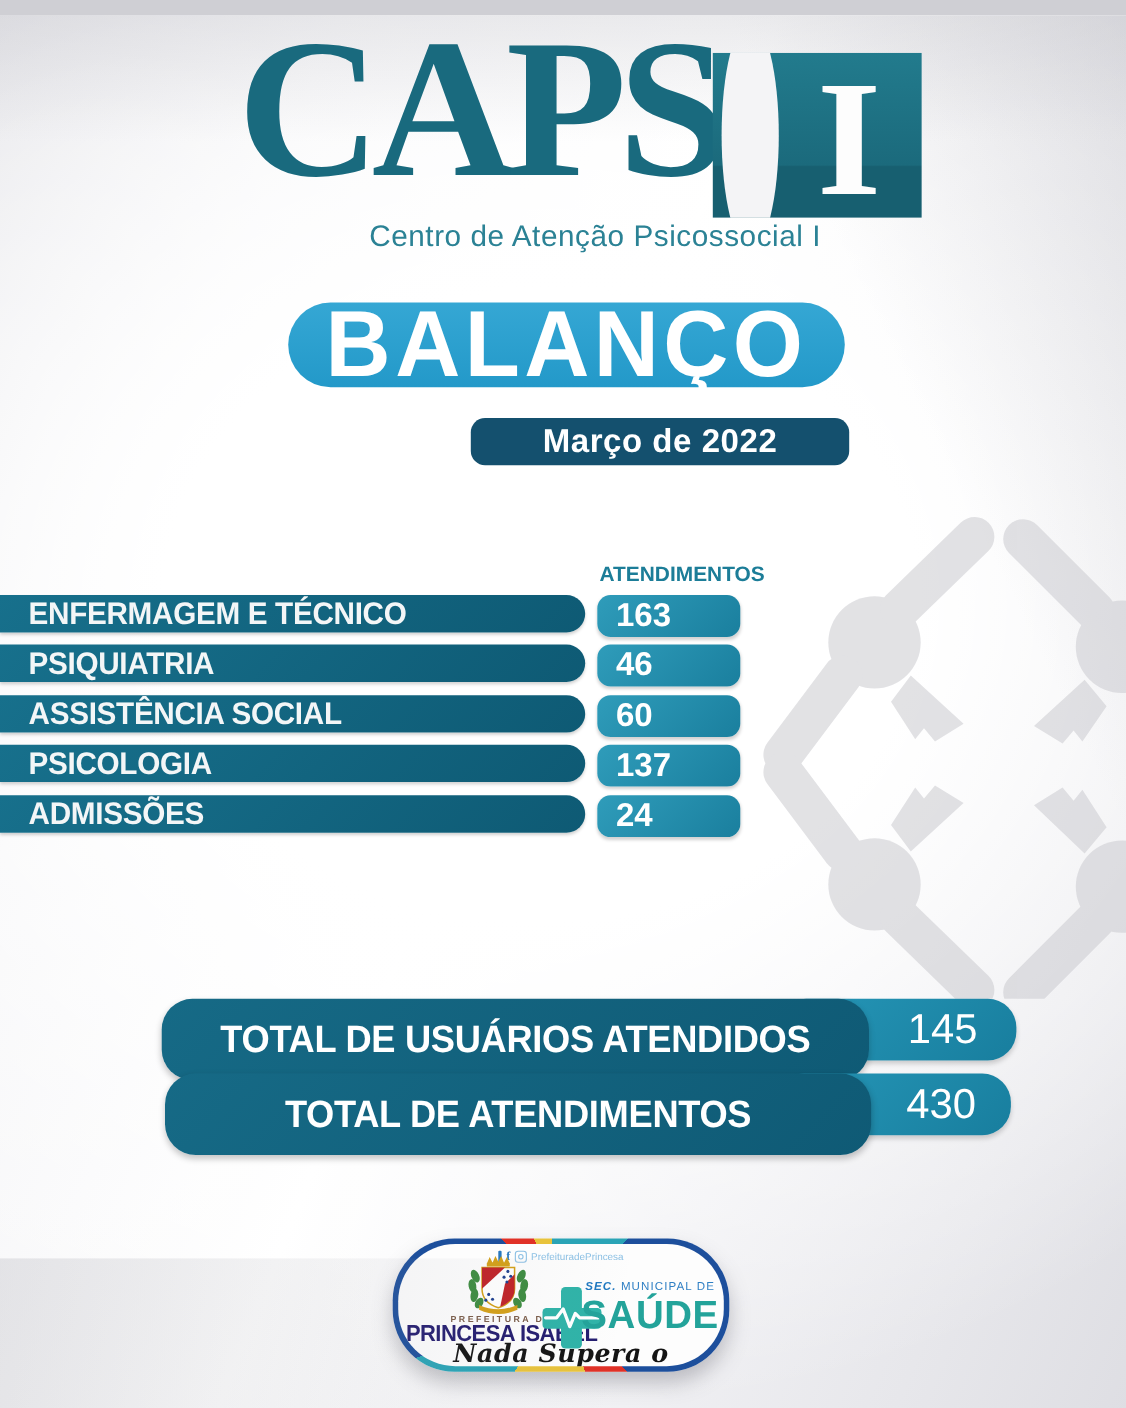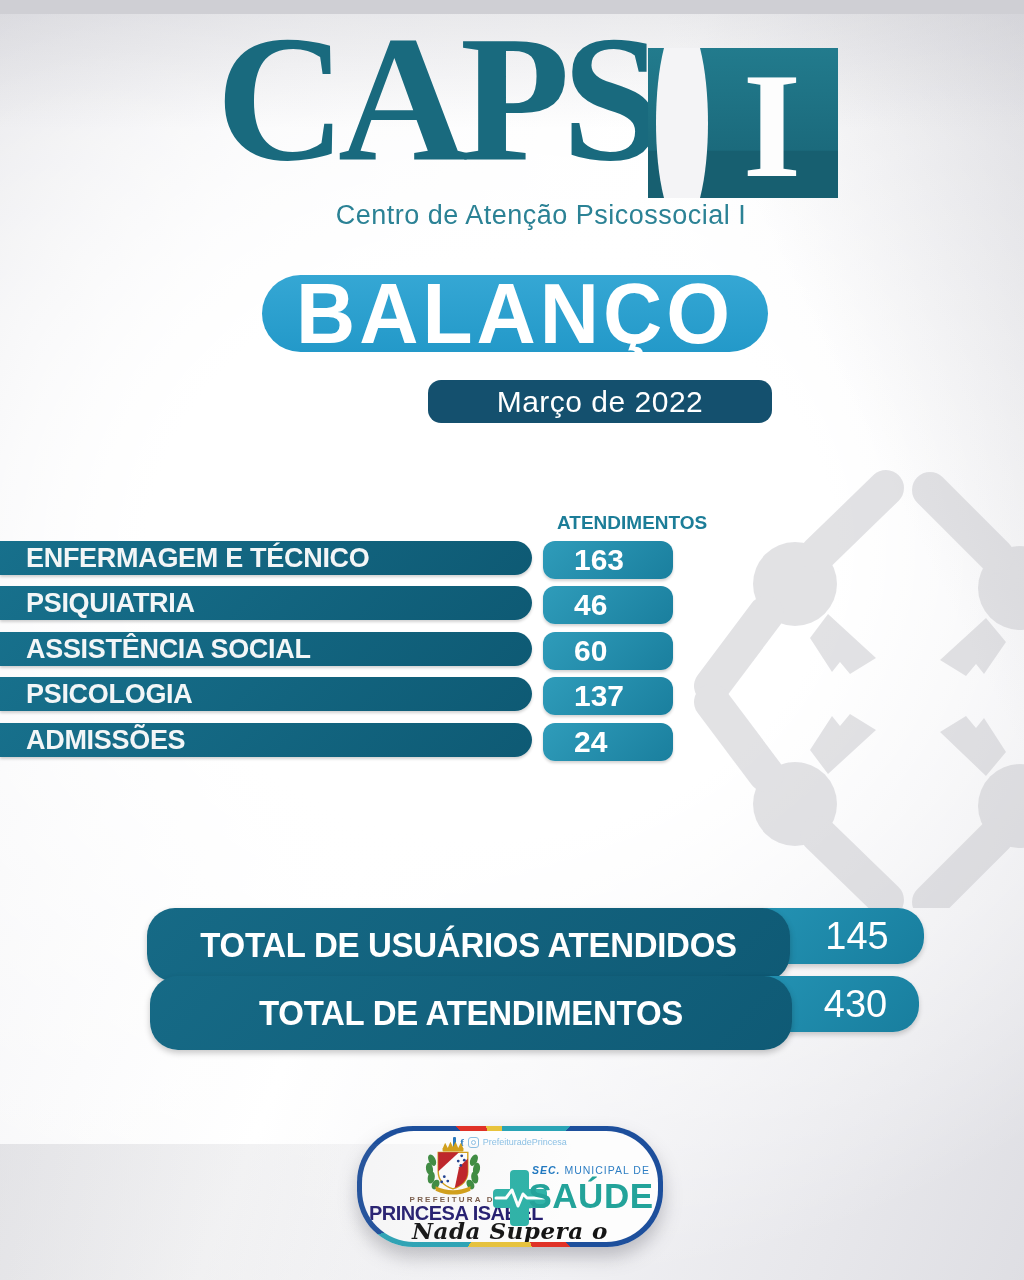--- a/index.html
+++ b/index.html
@@ -43,42 +43,42 @@
     display:flex;align-items:center;justify-content:center;
   }
   .balanco-pill span{
     color:#fff;font-size:82px;font-weight:bold;letter-spacing:4px;line-height:1;
     transform:scaleY(1.04);
   }
   .period-badge{
     position:absolute;left:428px;top:366px;width:344px;height:43px;border-radius:13px;
     background:#14506e;display:flex;align-items:center;justify-content:center;
   }
-  .period-badge span{color:#fff;font-size:30px;font-weight:normal;letter-spacing:.5px;}
+  .period-badge span{color:#fff;font-size:30px;font-weight:bold;letter-spacing:.5px;}
 
   
   .col-header{
-    position:absolute;left:557px;top:498px;width:148px;text-align:center;
+    position:absolute;left:545px;top:498px;width:148px;text-align:center;
     font-size:19px;font-weight:bold;color:#1c7d98;letter-spacing:0;
   }
   .row-bar{
     position:absolute;left:0;width:532px;height:34px;border-radius:0 19px 19px 0;
     background:linear-gradient(135deg,#17708c 0%,#0e5a74 100%);
     display:flex;align-items:center;box-shadow:0 2px 3px rgba(0,0,0,.18);
   }
   .row-bar span{
     color:#f3f6f7;font-size:27px;font-weight:bold;letter-spacing:-.3px;padding-left:26px;
     transform:scaleY(1.05);transform-origin:left center;
   }
   .row-value{
     position:absolute;left:543px;width:130px;height:38px;border-radius:12px;
     background:linear-gradient(135deg,#2f9cba 0%,#1a7f9e 100%);
     display:flex;align-items:center;box-shadow:0 2px 3px rgba(0,0,0,.18);
   }
-  .row-value span{color:#fff;font-size:30px;font-weight:bold;padding-left:31px;}
+  .row-value span{color:#fff;font-size:30px;font-weight:bold;padding-left:17px;}
 
   
   .total{position:absolute;height:56px;}
   .total .light{
     position:absolute;top:0;height:56px;border-radius:26px;
     background:linear-gradient(135deg,#2697b8 0%,#187e9e 100%);
     box-shadow:0 3px 5px rgba(0,0,0,.18);
   }
   .total .dark{
     position:absolute;left:0;top:0;height:74px;border-radius:28px;

